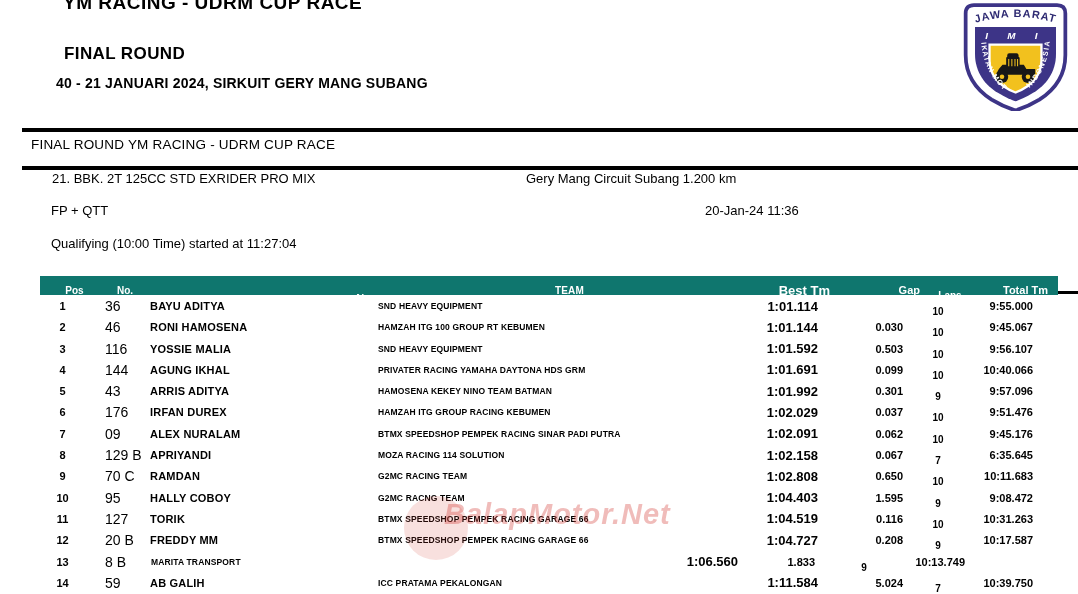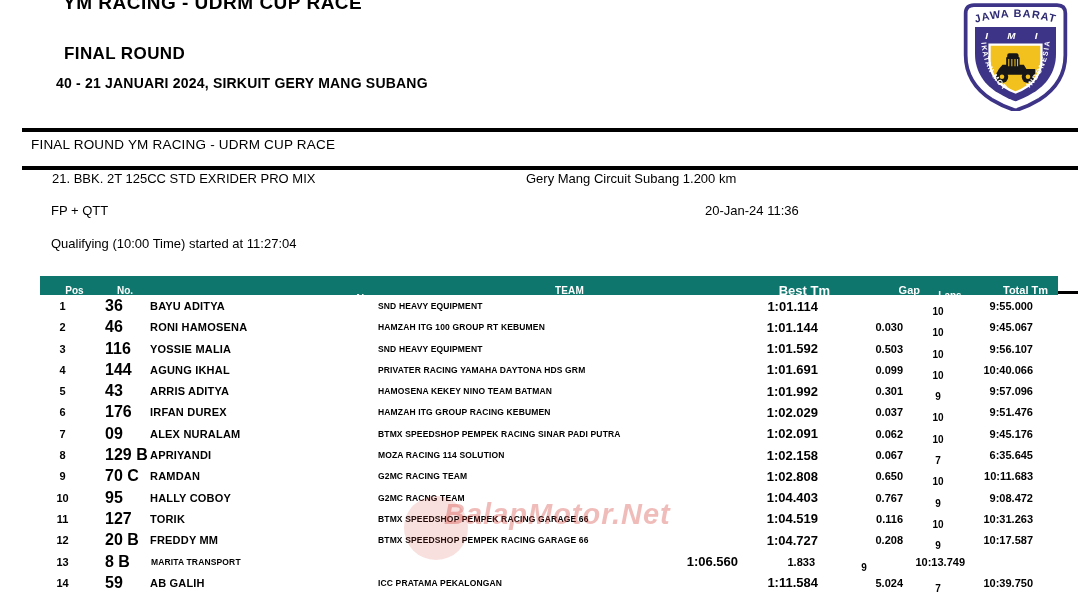--- a/index.html
+++ b/index.html
@@ -24,21 +24,21 @@
   .circuit-line{position:absolute;left:526px;top:171px;font-size:13px;white-space:nowrap;}
   .session-line{position:absolute;left:51px;top:203px;font-size:13px;}
   .datetime-line{position:absolute;left:705px;top:203px;font-size:13px;}
   .qualifying-line{position:absolute;left:51px;top:236px;font-size:13px;}
   
   .results{position:absolute;left:40px;top:276px;width:1018px;}
   .grid-row{display:grid;grid-template-columns:45px 63px 227px 365px 80px 88px 60px 68px 22px;}
   .thead{background:#0f766e;color:#fff;height:19px;align-items:center;font-size:10px;font-weight:bold;padding-left:12px;}
   .trow{height:21.3px;align-items:center;}
   .c-pos{text-align:center;font-weight:bold;font-size:11px;}
-  .c-no{padding-left:20px;font-size:16px;font-weight:bold;}
+  .c-no{padding-left:20px;font-size:14px;font-weight:normal;}
   .c-name{padding-left:2px;font-weight:bold;font-size:11px;letter-spacing:.2px;white-space:nowrap;}
   .c-team{padding-left:3px;font-weight:bold;font-size:8.5px;letter-spacing:.15px;white-space:nowrap;}
   .c-best{text-align:right;padding-right:2px;font-weight:bold;font-size:13px;}
   .c-gap{text-align:right;padding-right:5px;font-weight:bold;font-size:11px;}
   .c-laps{text-align:center;font-weight:bold;font-size:10px;margin-top:11px;}
   .c-total{text-align:right;padding-right:3px;font-weight:bold;font-size:11px;}
   .thead .c-pos{font-size:10px;}
   .thead .c-no{font-weight:bold;font-size:10px;}
   .thead .c-name{text-align:right;padding-left:0;margin-top:16px;}
   .thead .c-team{text-align:center;padding-left:0;font-size:10px;}
@@ -216,21 +216,21 @@
           <div class="c-laps">10</div>
           <div class="c-total">10:11.683</div>
           <div></div>
         </div>
         <div class="grid-row trow">
           <div class="c-pos">10</div>
           <div class="c-no">95</div>
           <div class="c-name">HALLY COBOY</div>
           <div class="c-team">G2MC RACNG TEAM</div>
           <div class="c-best">1:04.403</div>
-          <div class="c-gap">0.767</div>
+          <div class="c-gap">1.595</div>
           <div class="c-laps">9</div>
           <div class="c-total">9:08.472</div>
           <div></div>
         </div>
         <div class="grid-row trow">
           <div class="c-pos">11</div>
           <div class="c-no">127</div>
           <div class="c-name">TORIK</div>
           <div class="c-team">BTMX SPEEDSHOP PEMPEK RACING GARAGE 66</div>
           <div class="c-best">1:04.519</div>

